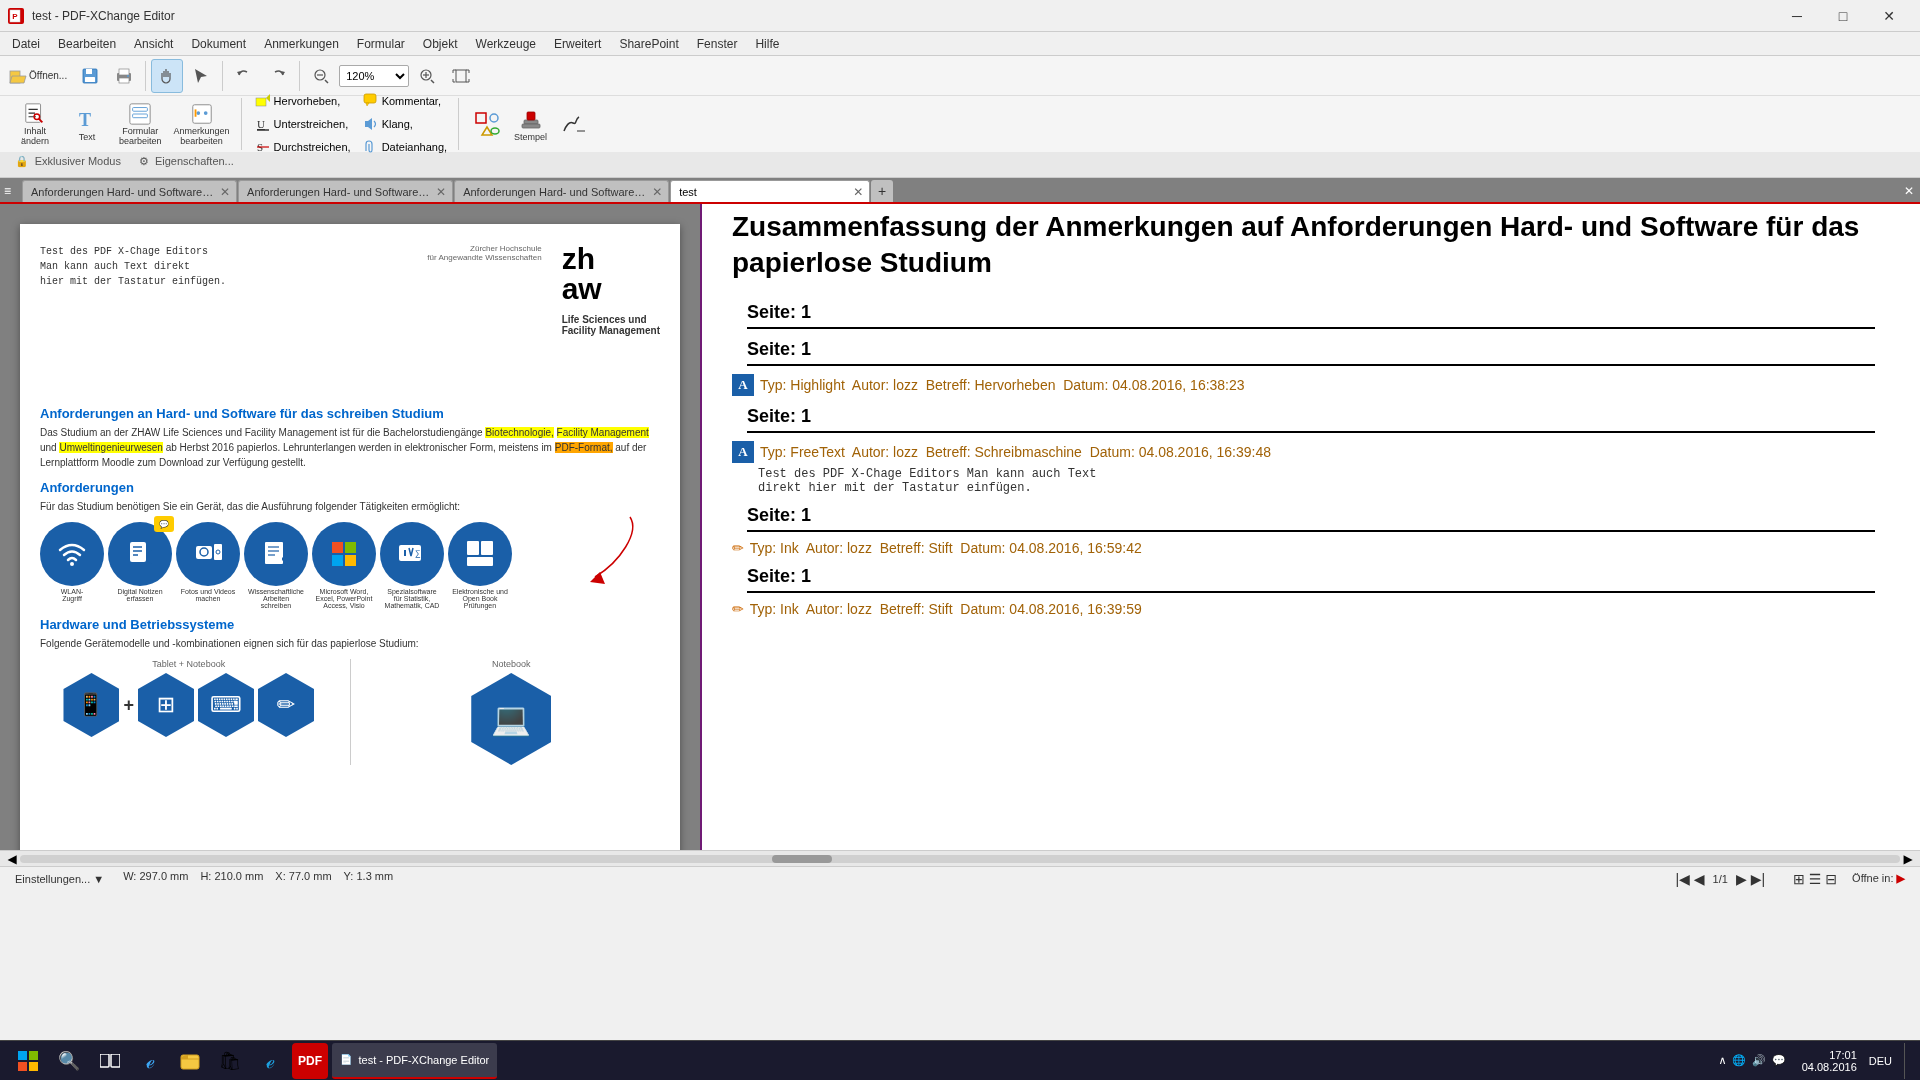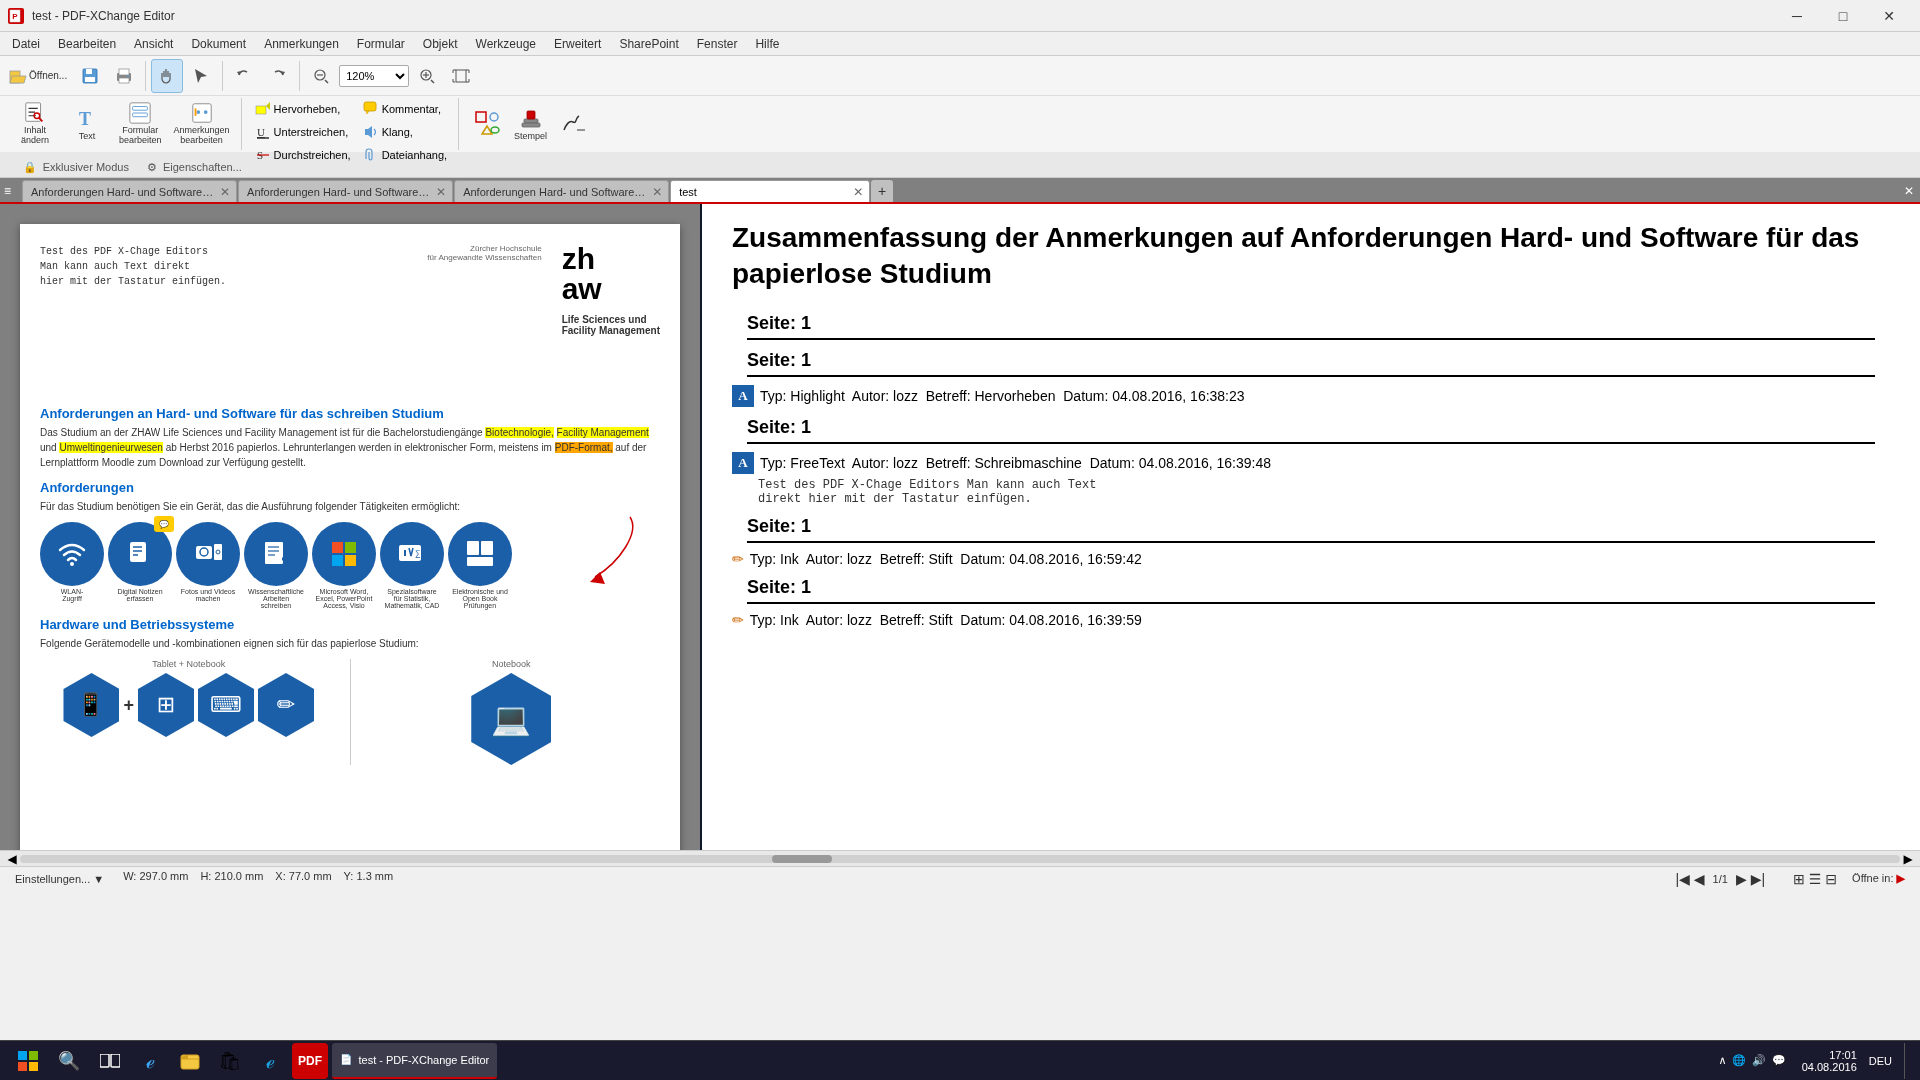--- a/index.html
+++ b/index.html
@@ -35,21 +35,21 @@
       border: 1px solid transparent;
     }
     .ribbon-btn.active { background: #cce4f7; border-color: #88bbdd; }
     .ribbon-btn svg { width: 18px; height: 18px; }
     .ribbon-divider { width: 1px; height: 30px; background: #ccc; margin: 0 3px; }
     .ribbon-row2 {
       height: 56px; display: flex; align-items: stretch;
       padding: 2px 4px; gap: 2px;
     }
     .ribbon-group {
-      display: flex; gap: 2px;
+      display: flex; align-items: center; gap: 2px;
       padding: 0 6px; border-right: 1px solid #ccc;
     }
     .ribbon-group:last-child { border-right: none; }
     .ribbon-large-btn {
       display: flex; flex-direction: column; align-items: center; justify-content: center;
       min-width: 50px; height: 50px; cursor: pointer; border-radius: 3px;
       font-size: 10px; color: #333; text-align: center; padding: 2px 4px;
       border: 1px solid transparent;
     }
     .ribbon-large-btn svg { width: 26px; height: 26px; }
@@ -64,22 +64,22 @@
     .ribbon-small-btn svg { width: 16px; height: 16px; }
 
     
     .zoom-select {
       width: 70px; height: 22px; border: 1px solid #aaa; background: white;
       font-size: 11px; padding: 0 2px; border-radius: 2px;
     }
 
     
     .quick-access {
-      height: 26px; background: #e8e8e8; display: flex; align-items: flex-end;
-      padding: 0 16px; gap: 4px; border-bottom: 1px solid #ccc; font-size: 11px; color: #555;
+      height: 26px; background: #e8e8e8; display: flex; align-items: flex-start;
+      padding: 0 8px; gap: 4px; border-bottom: 1px solid #ccc; font-size: 11px; color: #555;
     }
     .qa-btn {
       padding: 2px 6px; cursor: pointer; border-radius: 2px;
       border: 1px solid transparent; font-size: 11px;
     }
 
     
     .tab-bar {
       height: 26px; background: #808080; display: flex; align-items: flex-end;
       padding: 0 0 0 4px; gap: 0; border-bottom: 2px solid #cc0000;
@@ -114,28 +114,28 @@
     }
     .pdf-header { display: flex; align-items: flex-start; justify-content: space-between; margin-bottom: 10px; }
     .pdf-logo-area { display: flex; align-items: flex-start; gap: 10px; flex-direction: column; }
     .pdf-section-title { color: #0066cc; font-size: 13px; font-weight: bold; margin: 10px 0 4px; }
     .pdf-body-text { font-size: 10px; color: #333; line-height: 1.5; margin-bottom: 6px; }
     .pdf-highlight-yellow { background: #ffff00; }
     .pdf-highlight-orange { background: #ffa500; }
 
     
     .annotations-panel {
-      flex: 1; background: white; overflow-y: auto; padding: 16px 30px;
-      border-left: 2px solid #0f172a;
+      flex: 1; background: white; overflow-y: auto; padding: 5px 30px;
+      border-left: 2px solid #701a75;
     }
     .ann-main-title { font-size: 28px; font-weight: bold; color: #000; margin-bottom: 20px; line-height: 1.3; }
     .ann-section-title { font-size: 18px; font-weight: bold; color: #000; border-bottom: 2px solid #000; padding-bottom: 4px; margin: 10px 15px 8px; }
     .ann-entry { margin-bottom: 8px; }
     .ann-type-row { display: flex; align-items: center; gap: 6px; margin-bottom: 4px; }
-    .ann-meta { font-size: 14px; color: #000000; font-weight: 500; }
+    .ann-meta { font-size: 14px; color: #a16207; font-weight: 500; }
     .ann-content { font-family: 'Courier New', monospace; font-size: 12px; color: #333; margin-left: 26px; white-space: pre-line; }
 
     
     .scroll-bar-h {
       height: 16px; background: #e8e8e8; display: flex; align-items: center;
       border-top: 1px solid #ccc; padding: 0 4px;
     }
     .scroll-track-h { flex: 1; height: 8px; background: #d0d0d0; border-radius: 4px; position: relative; }
     .scroll-thumb-h { width: 60px; height: 8px; background: #999; border-radius: 4px; position: absolute; left: 40%; }
 

